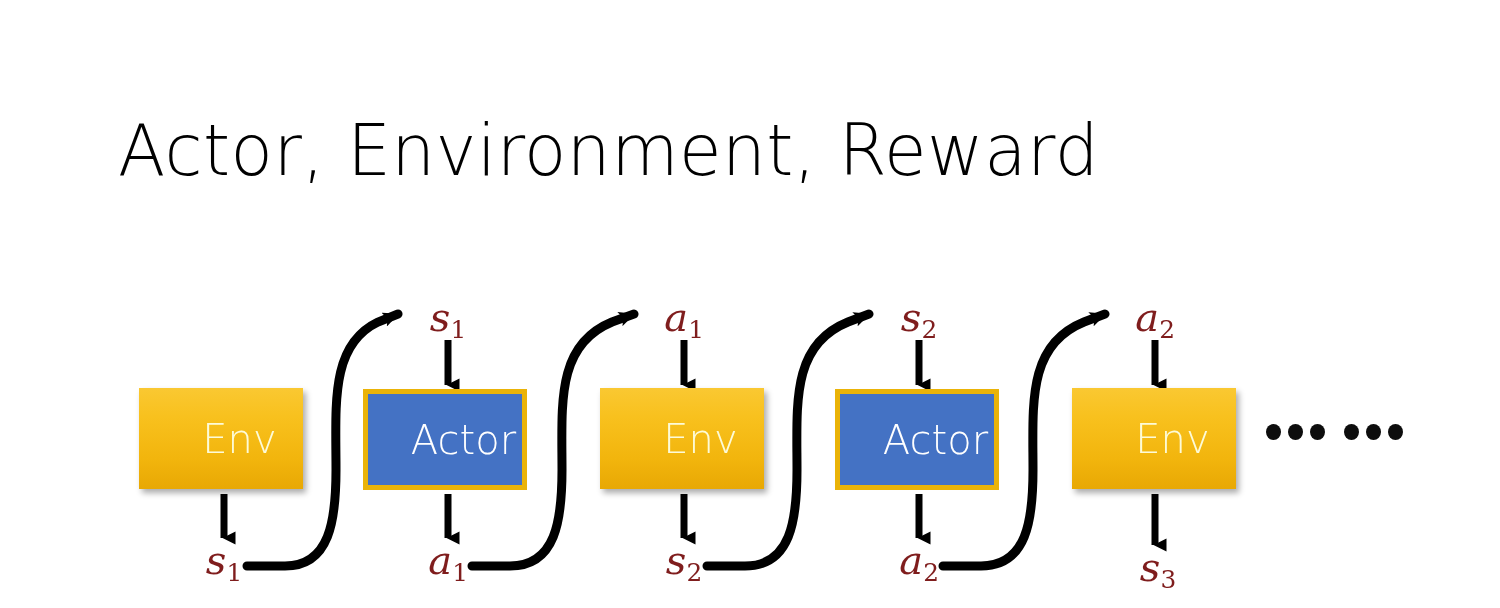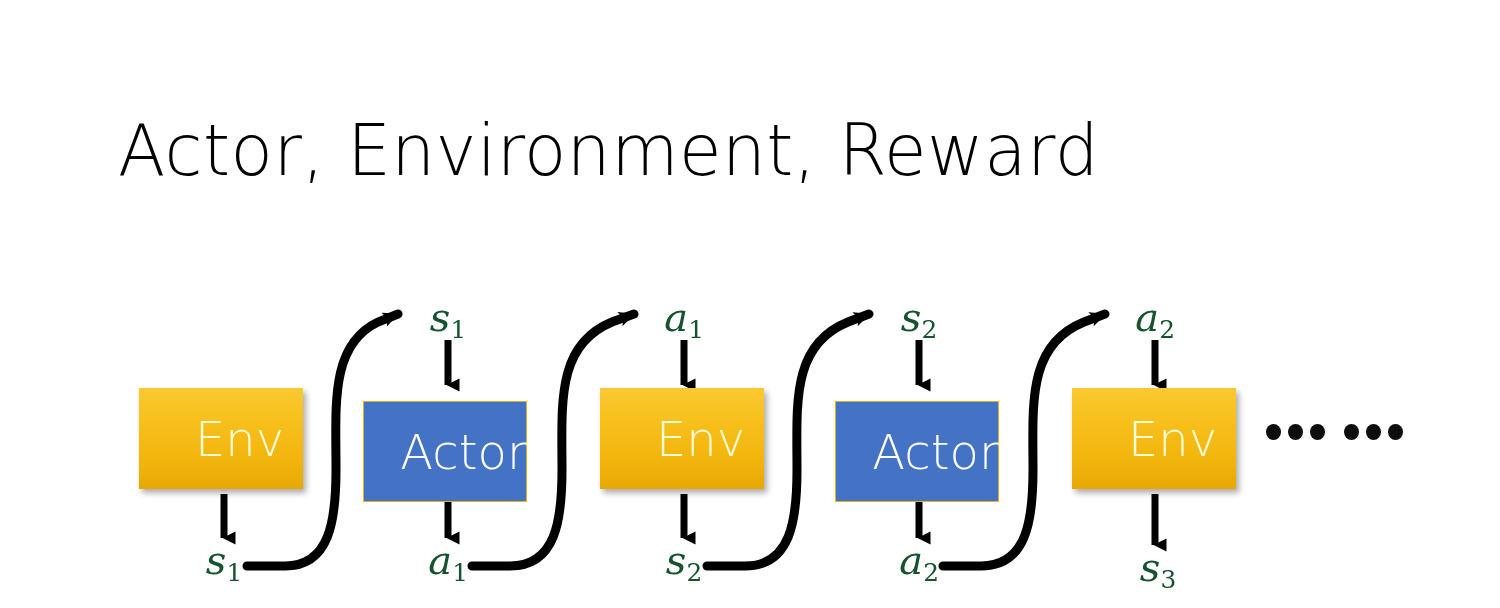--- a/index.html
+++ b/index.html
@@ -47,44 +47,43 @@
   
   .node-box {
     position: absolute;
     width: 164px;
     height: 101px;
     box-sizing: border-box;
     display: flex;
     align-items: center;
     justify-content: center;
     font-family: "DejaVu Sans", "Liberation Sans", sans-serif;
-    font-size: 48px;
+    font-size: 40px;
     font-weight: 300;
     line-height: 1;
     padding-left: 37px;
   }
   .node-env {
     background: linear-gradient(180deg, #fac832 0%, #f8c11e 28%, #f2b50d 70%, #e8a804 100%);
     color: #fdfbd8;
     box-shadow: 3px 4px 6px rgba(0,0,0,0.33);
   }
   .node-actor {
     background: #4472c4;
-    border: 1px solid #eab308;
+    border: 5px solid #eab308;
     color: #ffffff;
-    margin-top: 12px;
   }
 
   
   .math-label {
     position: absolute;
     font-family: "DejaVu Serif", "Liberation Serif", serif;
     font-style: italic;
     font-size: 40px;
-    color: #14532d;
+    color: #7f1d1d;
     white-space: nowrap;
     line-height: 1;
     transform: translate(-50%, -50%);
   }
   .math-label sub {
     font-size: 0.62em;
     font-style: normal;
     vertical-align: baseline;
     position: relative;
     top: 0.30em;

